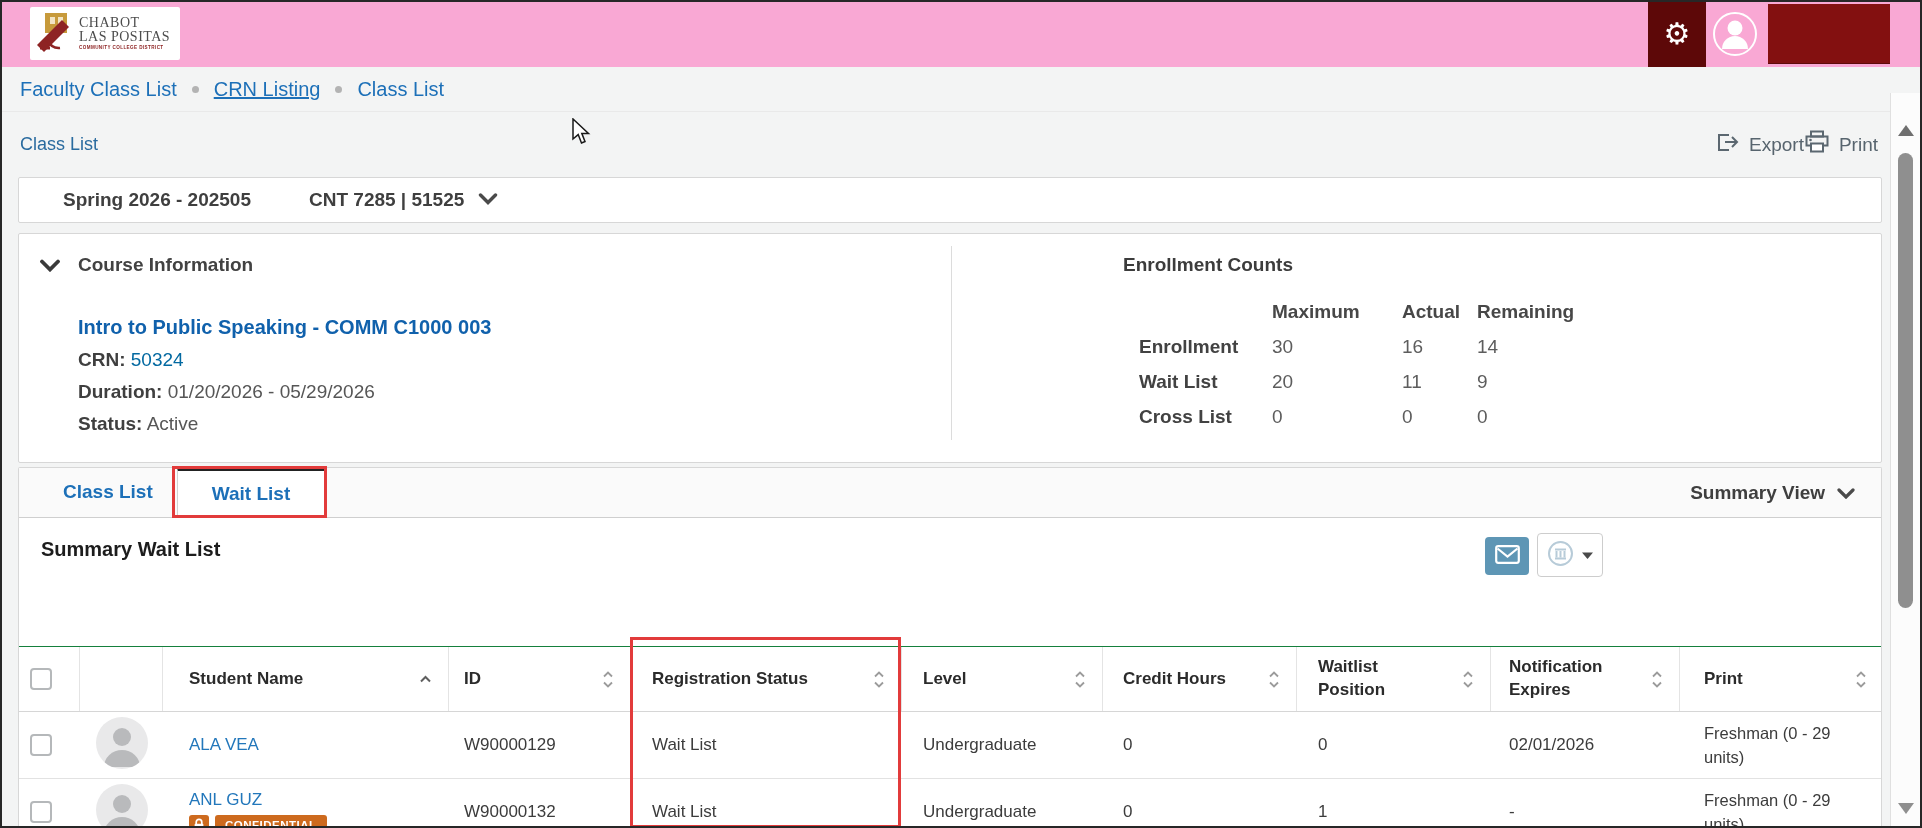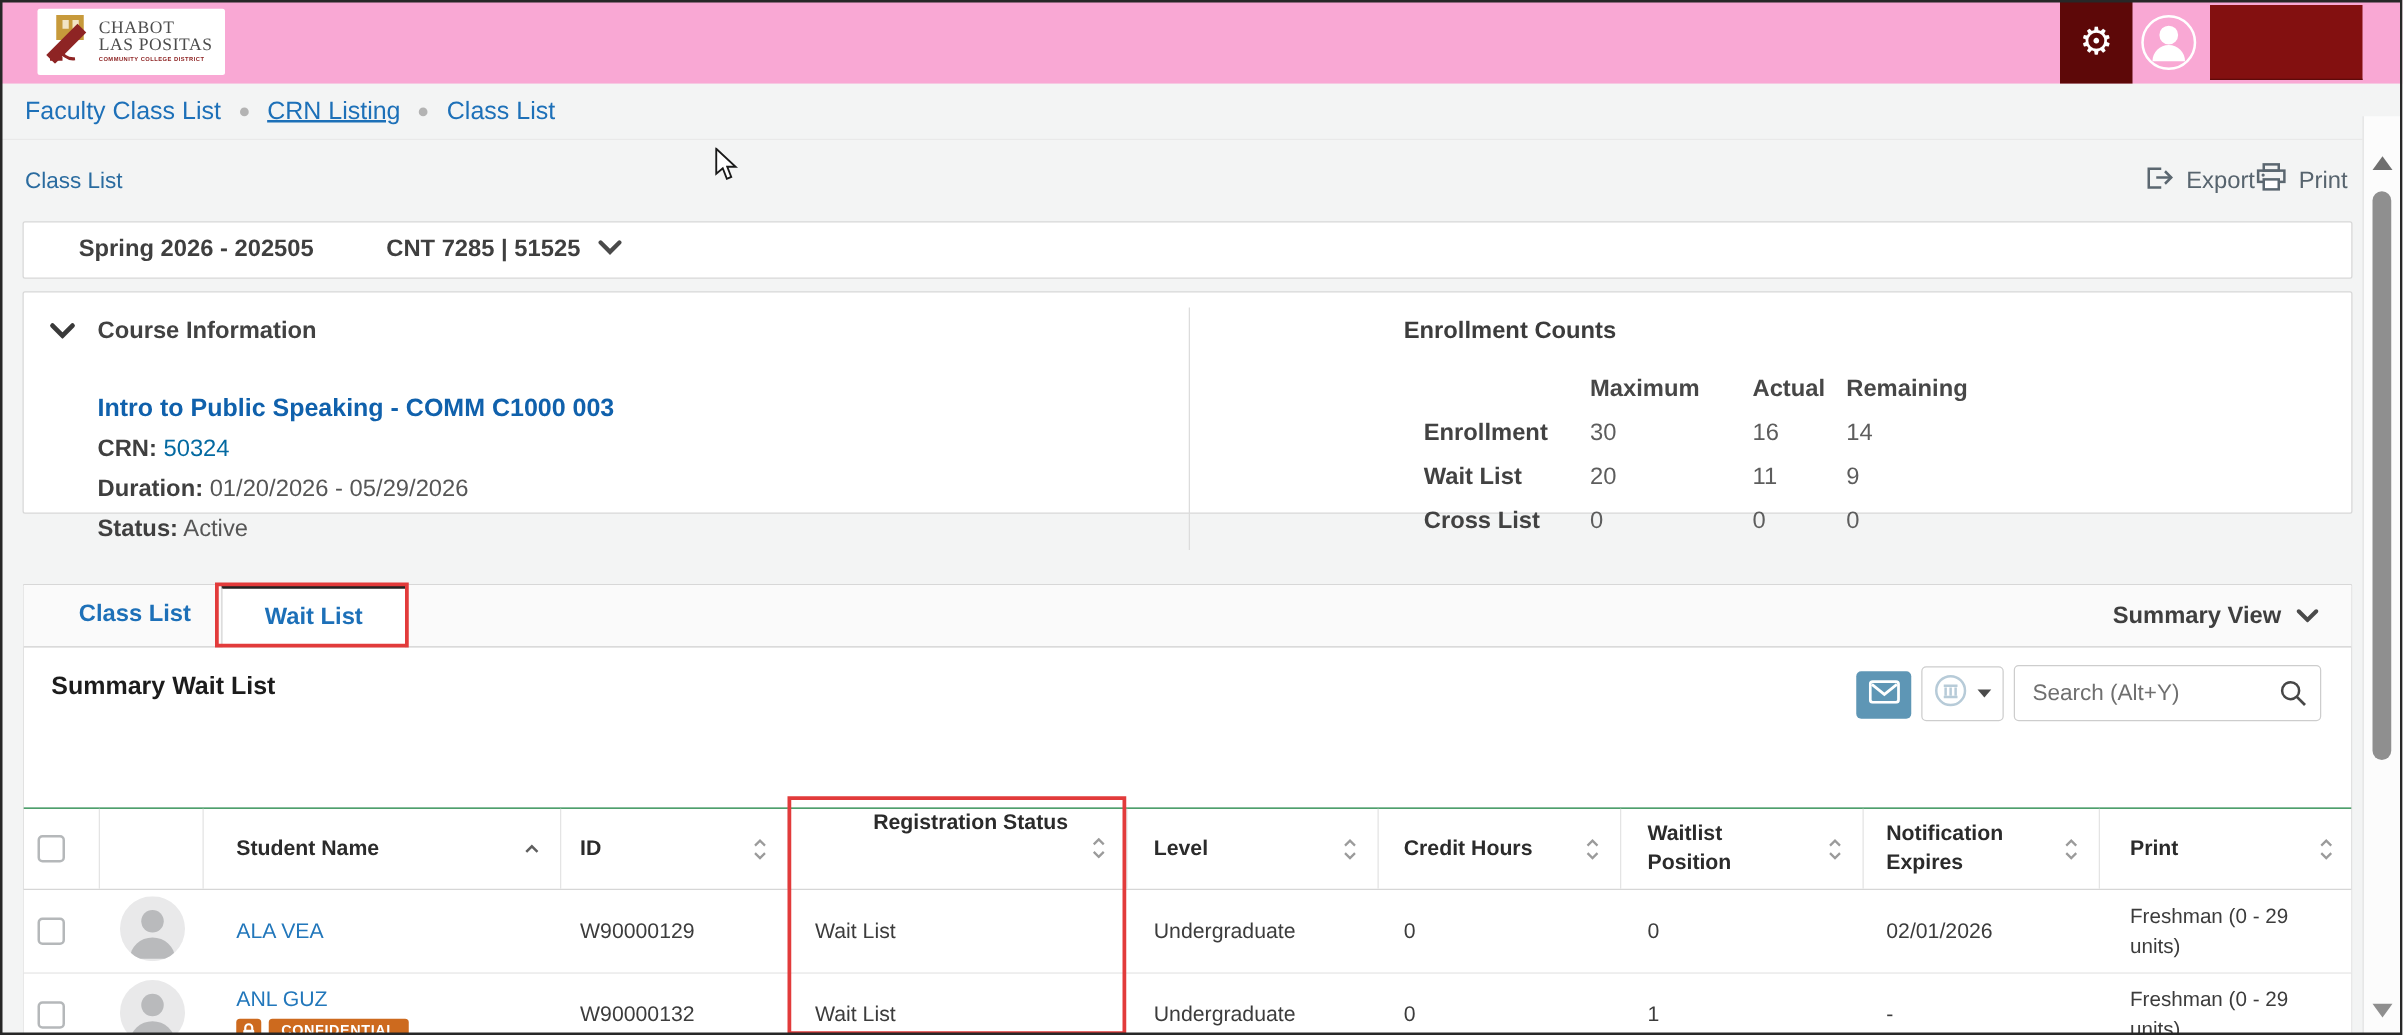--- a/index.html
+++ b/index.html
@@ -31,21 +31,21 @@
   .head-actions{position:absolute;right:44px;top:18px;display:flex;}
   .head-action{display:flex;align-items:center;gap:9px;color:#57646e;font-size:19px;cursor:pointer;}
 
   
   .panel{position:absolute;left:18px;width:1864px;background:#fff;border:1px solid #d7d7d7;border-radius:2px;box-sizing:border-box;}
   .term-panel{top:177px;height:46px;display:flex;align-items:center;cursor:pointer;}
   .term-text{font-size:19px;font-weight:bold;color:#3f3f3f;margin-left:44px;}
   .term-course{font-size:19px;font-weight:bold;color:#3f3f3f;margin-left:58px;}
   .term-panel .chev{margin-left:14px;}
 
-  .course-panel{top:233px;height:178px;}
+  .course-panel{top:233px;height:230px;}
   .ci-chevron{position:absolute;left:20px;top:24px;cursor:pointer;}
   .ci-left{position:absolute;left:59px;top:0;}
   .ci-title{margin-top:20px;font-size:19px;font-weight:bold;color:#424242;}
   .course-link{margin-top:40px;font-size:20px;font-weight:bold;color:#1061ac;cursor:pointer;}
   .ci-row{margin-top:10px;font-size:19px;color:#565656;}
   .ci-row b{color:#3f3f3f;}
   .ci-link{color:#0369a1;cursor:pointer;}
   .ci-divider{position:absolute;left:932px;top:12px;width:1px;height:194px;background:#dcdcdc;}
   .enr{position:absolute;left:1104px;top:0;width:480px;}
   .enr-title{margin-top:20px;font-size:19px;font-weight:bold;color:#3c3c3c;}
@@ -266,29 +266,20 @@
           <path d="M8 18.5 H19" stroke="#b7cbd8" stroke-width="2"></path>
         </svg>
       </span>
       <span>
         <svg width="13" height="9" viewBox="0 0 13 9">
             <path d="M1 1.5 L6.5 8 L12 1.5 Z" fill="#4a4a4a"></path>
           </svg>
       </span>
     </div>
 
-    <div class="search-wrap">
-      <input class="search-input" type="text" placeholder="Search (Alt+Y)" style="">
-      <span class="search-icon">
-        <svg width="23" height="23" viewBox="0 0 23 23">
-          <circle cx="9.5" cy="9.5" r="6.8" fill="none" stroke="#474747" stroke-width="2"></circle>
-          <path d="M14.5 14.5 L21 21" stroke="#474747" stroke-width="2.2"></path>
-        </svg>
-      </span>
-    </div>
 
     <div class="grid-table">
       <div class="t-head">
         <div class="th cb-cell">
           <div class="checkbox"></div>
         </div>
         <div class="th"></div>
         <div class="th" style="padding-left:26px;">
           <span class="lbl">Student Name</span>
           <span class="sorter">
@@ -301,21 +292,21 @@
           <span class="lbl">ID</span>
           <span class="sorter">
             <svg width="12" height="7" viewBox="0 0 12 7">
                 <path d="M2 5.5 L6 1.5 L10 5.5" fill="none" stroke="#9b9b9b" stroke-width="1.8"></path>
               </svg>
             <svg width="12" height="7" viewBox="0 0 12 7">
                 <path d="M2 1.5 L6 5.5 L10 1.5" fill="none" stroke="#9b9b9b" stroke-width="1.8"></path>
               </svg>
           </span>
         </div>
-        <div class="th" style="padding-left:21px;flex-direction:column;">
+        <div class="th" style="padding-left:21px;">
           <span class="lbl">Registration Status</span>
           <span class="sorter">
             <svg width="12" height="7" viewBox="0 0 12 7">
                 <path d="M2 5.5 L6 1.5 L10 5.5" fill="none" stroke="#9b9b9b" stroke-width="1.8"></path>
               </svg>
             <svg width="12" height="7" viewBox="0 0 12 7">
                 <path d="M2 1.5 L6 5.5 L10 1.5" fill="none" stroke="#9b9b9b" stroke-width="1.8"></path>
               </svg>
           </span>
         </div>

